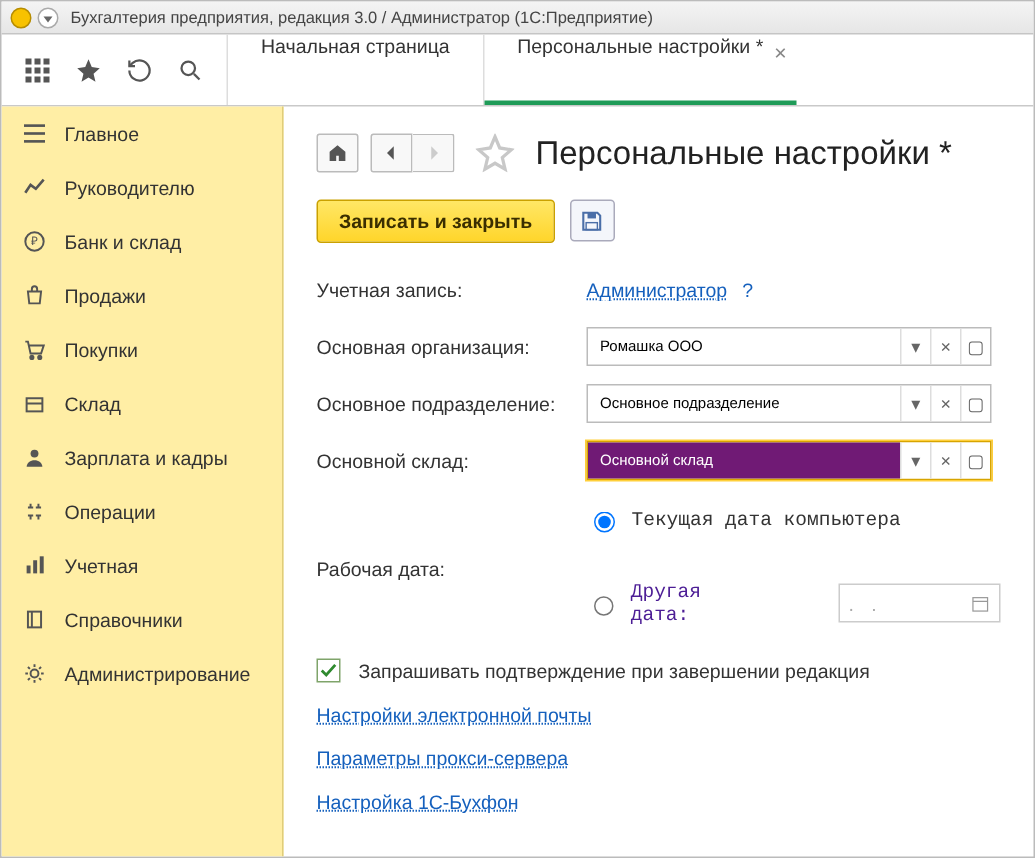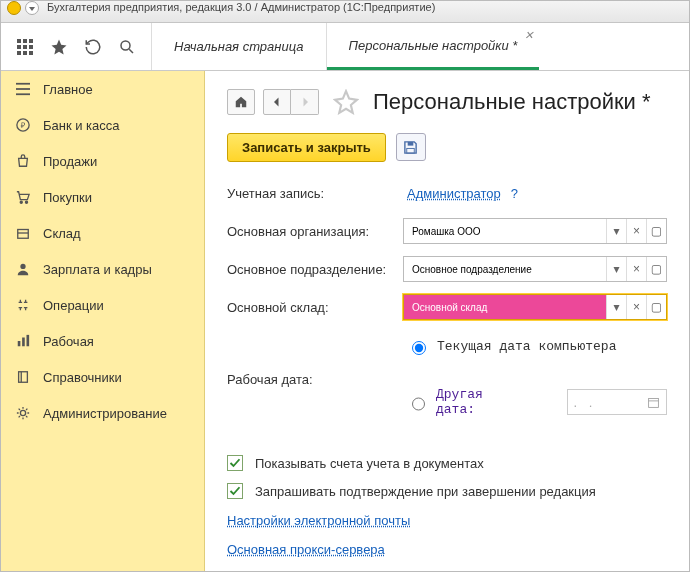--- a/index.html
+++ b/index.html
@@ -1,40 +1,40 @@
 <!DOCTYPE html>
 <html><head>
 <meta charset="utf-8">
 <style>
   * { box-sizing: border-box; }
   html, body { margin: 0; padding: 0; font-family: Arial, sans-serif; font-size: 13px; color: #333; }
   body { width: 690px; height: 572px; overflow: hidden; background: #fff; border: 1px solid #bbb; }
 
   
-  .titlebar { height: 22px; background: linear-gradient(#f4f4f4,#e6e6e6); border-bottom: 1px solid #c5c5c5; display: flex; padding: 0 6px; gap: 4px; }
+  .titlebar { height: 22px; background: linear-gradient(#f4f4f4,#e6e6e6); border-bottom: 1px solid #c5c5c5; display: flex; align-items: center; padding: 0 6px; gap: 4px; }
   .titlebar .tb-icon { width: 14px; height: 14px; display:inline-block; }
   .titlebar .tb-title { font-size: 11px; color: #444; margin-left: 4px; }
   .tb-icon.yellow { background: #f8c200; border-radius:50%; border:1px solid #b78d00;}
   .tb-icon.down  { background: #fff; border-radius:50%; border:1px solid #aaa; position:relative;}
   .tb-icon.down::after{content:"";position:absolute;left:3px;top:5px;border-left:3.5px solid transparent;border-right:3.5px solid transparent;border-top:4px solid #666;}
 
   
   .toolbar { height: 48px; border-bottom: 1px solid #c9c9c9; display:flex; align-items:stretch; }
   .toolbar .icons { display:flex; align-items:center; gap:14px; padding:0 14px; border-right:1px solid #ddd; }
   .toolbar .tool-icon { width:20px; height:20px; display:inline-flex;align-items:center;justify-content:center; color:#555; }
   .apps-icon { display:grid; grid-template-columns:repeat(3,4px); grid-template-rows:repeat(3,4px); gap:2px;}
   .apps-icon span{background:#555;}
-  .tab { display:flex; align-items:center; padding:0 22px; cursor:pointer; position:relative; font-size:13px; color:#333;font-style:italic;}
+  .tab { display:flex; padding:0 22px; cursor:pointer; position:relative; font-size:13px; color:#333;}
   .tab.active { border-bottom:3px solid #1f9b58;}
   .tab .close { position:absolute; top:6px; right:6px; color:#888; font-size:11px;}
   .toolbar .divider { width:1px; background:#ddd; }
 
   
   .main { display:flex; height: calc(100% - 22px - 48px); }
-  .sidebar { width: 204px; background:#ffeea5; border-right:1px solid #e0cd7a; overflow:hidden;}
+  .sidebar { width: 188px; background:#ffeea5; border-right:1px solid #e0cd7a; overflow:hidden;}
   .sidebar-item { display:flex; align-items:center; gap:12px; padding:10px 14px; color:#333; cursor:pointer; }
   .sidebar-item .si-icon { width:16px;height:16px;display:flex;align-items:center;justify-content:center;color:#555;}
 
   .content { flex:1; padding: 18px 22px 10px 22px; overflow:hidden; position:relative;}
   .header-row { display:flex; align-items:center; gap:8px; margin-bottom:18px;}
   .icon-btn { border:1px solid #bbb; background:#f8f8f8; width:28px; height:26px; display:inline-flex;align-items:center;justify-content:center; border-radius:2px; cursor:pointer;}
   .nav-group { display:flex; }
   .nav-group .icon-btn { border-radius:0;}
   .nav-group .icon-btn:first-child{border-top-left-radius:2px;border-bottom-left-radius:2px;}
   .nav-group .icon-btn:last-child{border-top-right-radius:2px;border-bottom-right-radius:2px;border-left:none;}
@@ -47,21 +47,21 @@
 
   .form-row { display:flex; align-items:center; margin-bottom:12px; min-height:26px;}
   .form-row .label { width:180px; color:#333;}
   .form-row .value { flex:1; display:flex; align-items:center; gap:10px;}
   .link { color:#1560bd; text-decoration: underline dotted; cursor:pointer;}
   .help-q { color:#1560bd; cursor:pointer;}
 
   .combo { display:flex; border:1px solid #bbb; height:26px; background:#fff;}
   .combo.active { border:1px solid #d7a400; box-shadow:0 0 0 1px #ffcf3a;}
   .combo .combo-input { flex:1; border:none; padding:0 8px; font-size:10px; outline:none; background:transparent;}
-  .combo.active .combo-input { background:#ec4899; color:#fff;}
+  .combo.active .combo-input { background:#701a75; color:#fff;}
   .combo .combo-btn { width:20px; border-left:1px solid #ddd; display:flex;align-items:center;justify-content:center; color:#666; cursor:pointer; font-size:12px;}
   .form-row .combo-wrap { width:270px; }
 
   .radio-row { display:flex; align-items:center; gap:8px; margin-bottom:10px;}
   .radio-row input[type=radio]{ width:14px;height:14px;}
   .radio-block { margin-left: 0; margin-top:6px;}
   .radio-block .radio-row .rlabel { color:#333;font-family:Liberation Mono, monospace; }
   .radio-block .radio-row.disabled .rlabel { color:#4c1d95; }
   .date-input { border:1px solid #ccc; height:26px; width:112px; display:flex; align-items:center; justify-content:space-between; padding:0 6px; color:#aaa; margin-left:40px;}
   .date-input .dotline{letter-spacing:4px;}
@@ -134,26 +134,34 @@
           <svg viewBox="0 0 16 16" width="14" height="14" fill="#555">
             <rect y="1" width="16" height="2"></rect>
             <rect y="7" width="16" height="2"></rect>
             <rect y="13" width="16" height="2"></rect>
           </svg>
         </span>
       <span>Главное</span>
     </div>
     <div class="sidebar-item">
       <span class="si-icon">
+          <svg viewBox="0 0 16 16" width="14" height="14" fill="none" stroke="#555" stroke-width="2">
+            <polyline points="1,12 5,6 9,9 15,2"></polyline>
+          </svg>
+        </span>
+      <span>Руководителю</span>
+    </div>
+    <div class="sidebar-item">
+      <span class="si-icon">
           <svg viewBox="0 0 16 16" width="14" height="14">
             <circle cx="8" cy="8" r="7" fill="none" stroke="#555" stroke-width="1.5"></circle>
             <text x="8" y="11" text-anchor="middle" font-size="9" fill="#555">₽</text>
           </svg>
         </span>
-      <span>Банк и касса</span>
+      <span>Банк и склад</span>
     </div>
     <div class="sidebar-item">
       <span class="si-icon">
           <svg viewBox="0 0 16 16" width="14" height="14" fill="#555">
             <path d="M3 5h10l-1 9H4z M6 5V3a2 2 0 0 1 4 0v2" fill="none" stroke="#555" stroke-width="1.5"></path>
           </svg>
         </span>
       <span>Продажи</span>
     </div>
     <div class="sidebar-item">
@@ -193,21 +201,21 @@
       <span>Операции</span>
     </div>
     <div class="sidebar-item">
       <span class="si-icon">
           <svg viewBox="0 0 16 16" width="14" height="14" fill="#555">
             <rect x="2" y="8" width="3" height="6"></rect>
             <rect x="7" y="4" width="3" height="10"></rect>
             <rect x="12" y="1" width="3" height="13"></rect>
           </svg>
         </span>
-      <span>Рабочая</span>
+      <span>Учетная</span>
     </div>
     <div class="sidebar-item">
       <span class="si-icon">
           <svg viewBox="0 0 16 16" width="14" height="14" fill="none" stroke="#555" stroke-width="1.5">
             <rect x="3" y="2" width="10" height="12"></rect>
             <line x1="6" y1="2" x2="6" y2="14"></line>
           </svg>
         </span>
       <span>Справочники</span>
     </div>
@@ -316,36 +324,28 @@
             <span class="dotline">. .</span>
             <svg viewBox="0 0 16 16" width="13" height="13" fill="none" stroke="#999">
                 <rect x="2" y="3" width="12" height="11"></rect>
                 <line x1="2" y1="6" x2="14" y2="6"></line>
               </svg>
           </span>
         </div>
       </div>
     </div>
 
-    <div class="chk-row" style="margin-top:28px;">
-      <span class="chk">
-          <svg viewBox="0 0 16 16" fill="none" stroke="#2f8a2f" stroke-width="2.5">
-            <polyline points="2,8 6,12 14,3"></polyline>
-          </svg>
-        </span>
-      <span>Показывать счета учета в документах</span>
-    </div>
     <div class="chk-row">
       <span class="chk">
           <svg viewBox="0 0 16 16" fill="none" stroke="#2f8a2f" stroke-width="2.5">
             <polyline points="2,8 6,12 14,3"></polyline>
           </svg>
         </span>
       <span>Запрашивать подтверждение при завершении редакция</span>
     </div>
 
     <div class="links-block">
       <a class="link">Настройки электронной почты</a><br>
-      <a class="link">Основная прокси-сервера</a><br>
+      <a class="link">Параметры прокси-сервера</a><br>
       <a class="link">Настройка 1С-Бухфон</a>
     </div>
   </div>
 </div>
 
 </body></html>

